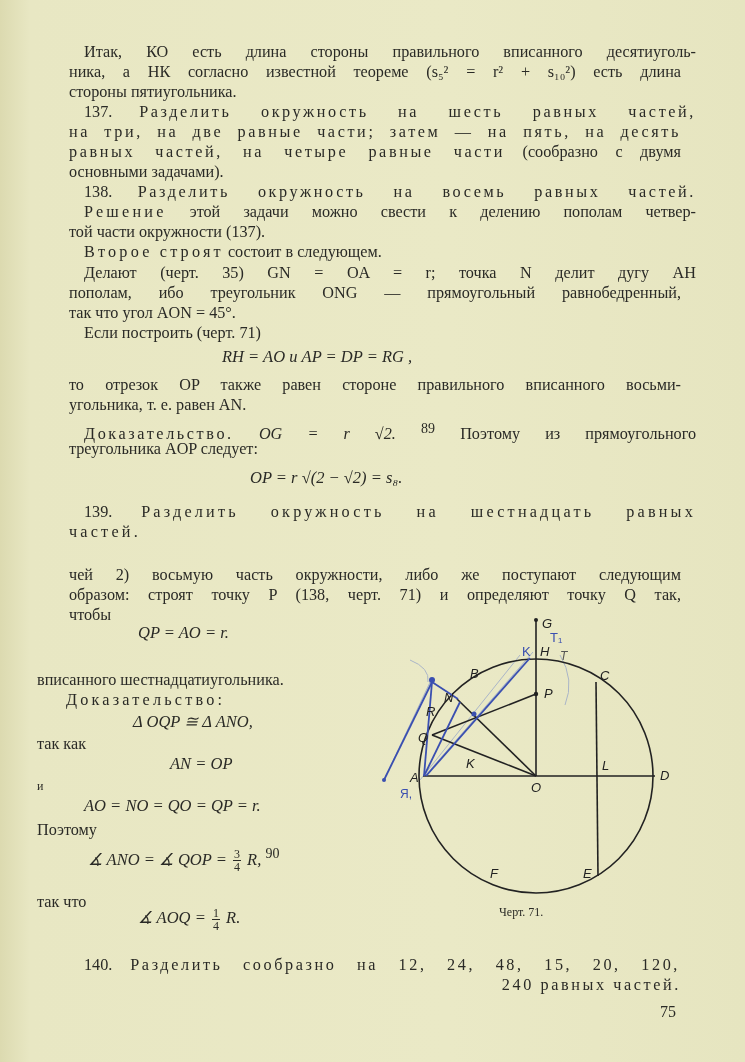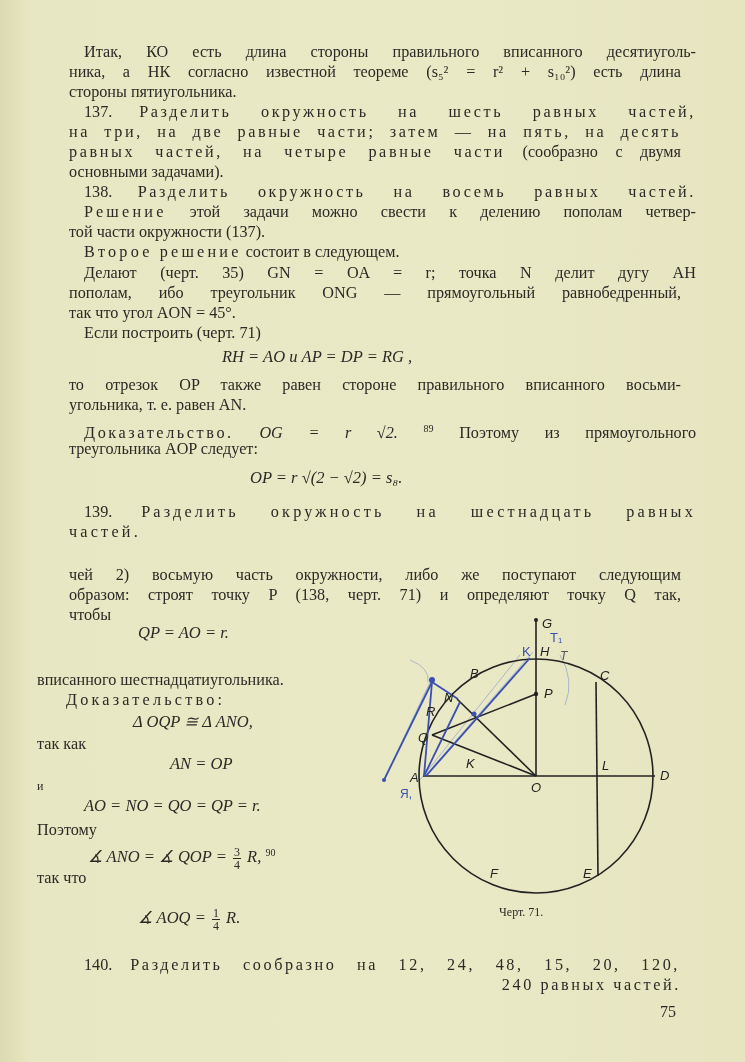--- a/index.html
+++ b/index.html
@@ -18,21 +18,21 @@
   }
   .just { text-align:justify; text-align-last:justify; }
   .ind2 { left:84px; }
   .sp { letter-spacing:3.2px; }
   .sp2 { letter-spacing:2.6px;text-align:right; }
   i, .it { font-style:italic; }
   .formula { position:absolute; font-size:16.5px; white-space:nowrap; font-style:italic; }
   .frac { display:inline-block; vertical-align:middle; text-align:center; font-style:normal; font-size:12px; line-height:12px; margin:0 2px; }
   .frac span { display:block; }
   .frac .num { border-bottom:1px solid #2a2a26; padding:0 1px; }
-  .sup { font-size:10px; vertical-align:super; font-style:normal; }
+  .sup { font-size:14px; vertical-align:super; font-style:normal; }
   .caption { position:absolute; left:499px; top:905px; font-size:12px; }
   .pagenum { position:absolute; left:660px; top:1003px; font-size:16px; }
   svg.fig { position:absolute; left:370px; top:610px; }
   .short { width:310px; }
 </style>
 </head>
 <body>
 
 <div class="page">
 
@@ -54,21 +54,21 @@
   <div class="line ind2 just" style="top:182px;">
     <span>138.</span>
     <span class="sp2">Разделить окружность на восемь равных частей.</span>
   </div>
   <div class="line ind2 just" style="top:202px;">
     <span class="sp">Решение</span>
     <span>этой задачи можно свести к делению пополам четвер-</span>
   </div>
   <div class="line" style="top:222px;">той части окружности (137).</div>
   <div class="line ind2" style="top:242px;">
-    <span class="sp">Второе решение</span>
+    <span class="sp">Второе строят</span>
     <span>состоит в следующем.</span>
   </div>
   <div class="line ind2 just" style="top:263px;">Делают (черт. 35) GN = OA = r; точка N делит дугу AH</div>
   <div class="line just" style="top:283px;">пополам, ибо треугольник ONG — прямоугольный равнобедренный,</div>
   <div class="line" style="top:303px;">так что угол AON = 45°.</div>
   <div class="line ind2" style="top:323px;">Если построить (черт. 71)</div>
   <div class="formula" style="left:222px; top:347px;">RH = AO  и  AP = DP = RG ,</div>
 
   <div class="line just" style="top:375px;">то отрезок OP также равен стороне правильного вписанного восьми-</div>
   <div class="line" style="top:395px;">угольника, т. е. равен AN.</div>
@@ -98,21 +98,21 @@
   <div class="formula" style="left:170px; top:754px;">AN = OP</div>
   <div class="line" style="top:776px; left:37px; font-size:12px;">и</div>
   <div class="formula" style="left:84px; top:796px;">AO = NO = QO = QP = r.</div>
   <div class="line" style="top:820px; left:37px;">Поэтому</div>
   <div class="formula" style="left:88px; top:846px;">
     <span>∡ ANO = ∡ QOP =</span>
     <span class="frac"><span class="num">3</span><span>4</span></span>
     <span>R,</span>
     <span class="sup">90</span>
   </div>
-  <div class="line" style="top:868px; left:37px;">так что</div>
+  <div class="line" style="top:892px; left:37px;">так что</div>
   <div class="formula" style="left:138px; top:907px;">
     <span>∡ AOQ =</span>
     <span class="frac"><span class="num">1</span><span>4</span></span>
     <span>R.</span>
   </div>
 
   <svg class="fig" width="350" height="300" viewBox="0 0 350 300">
 
     <g stroke="#9aa8c8" stroke-width="1" fill="none" opacity="0.8">
       <line x1="14" y1="170" x2="62" y2="68"></line>

